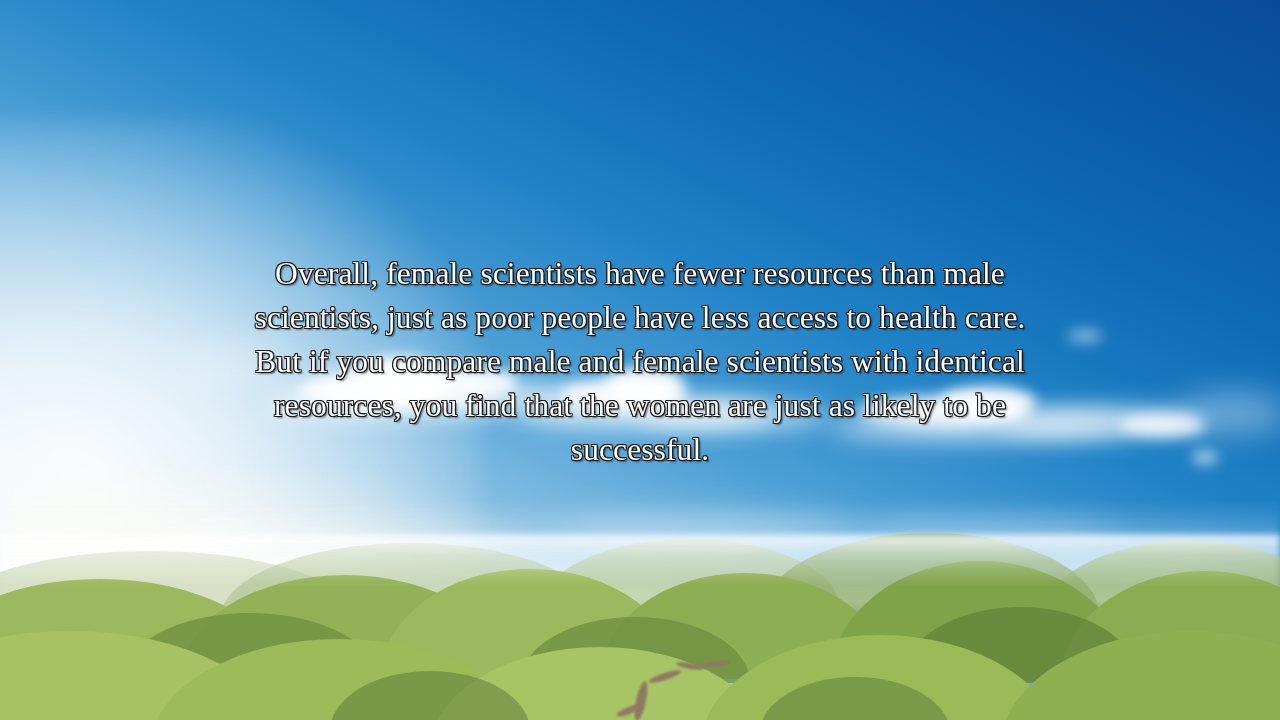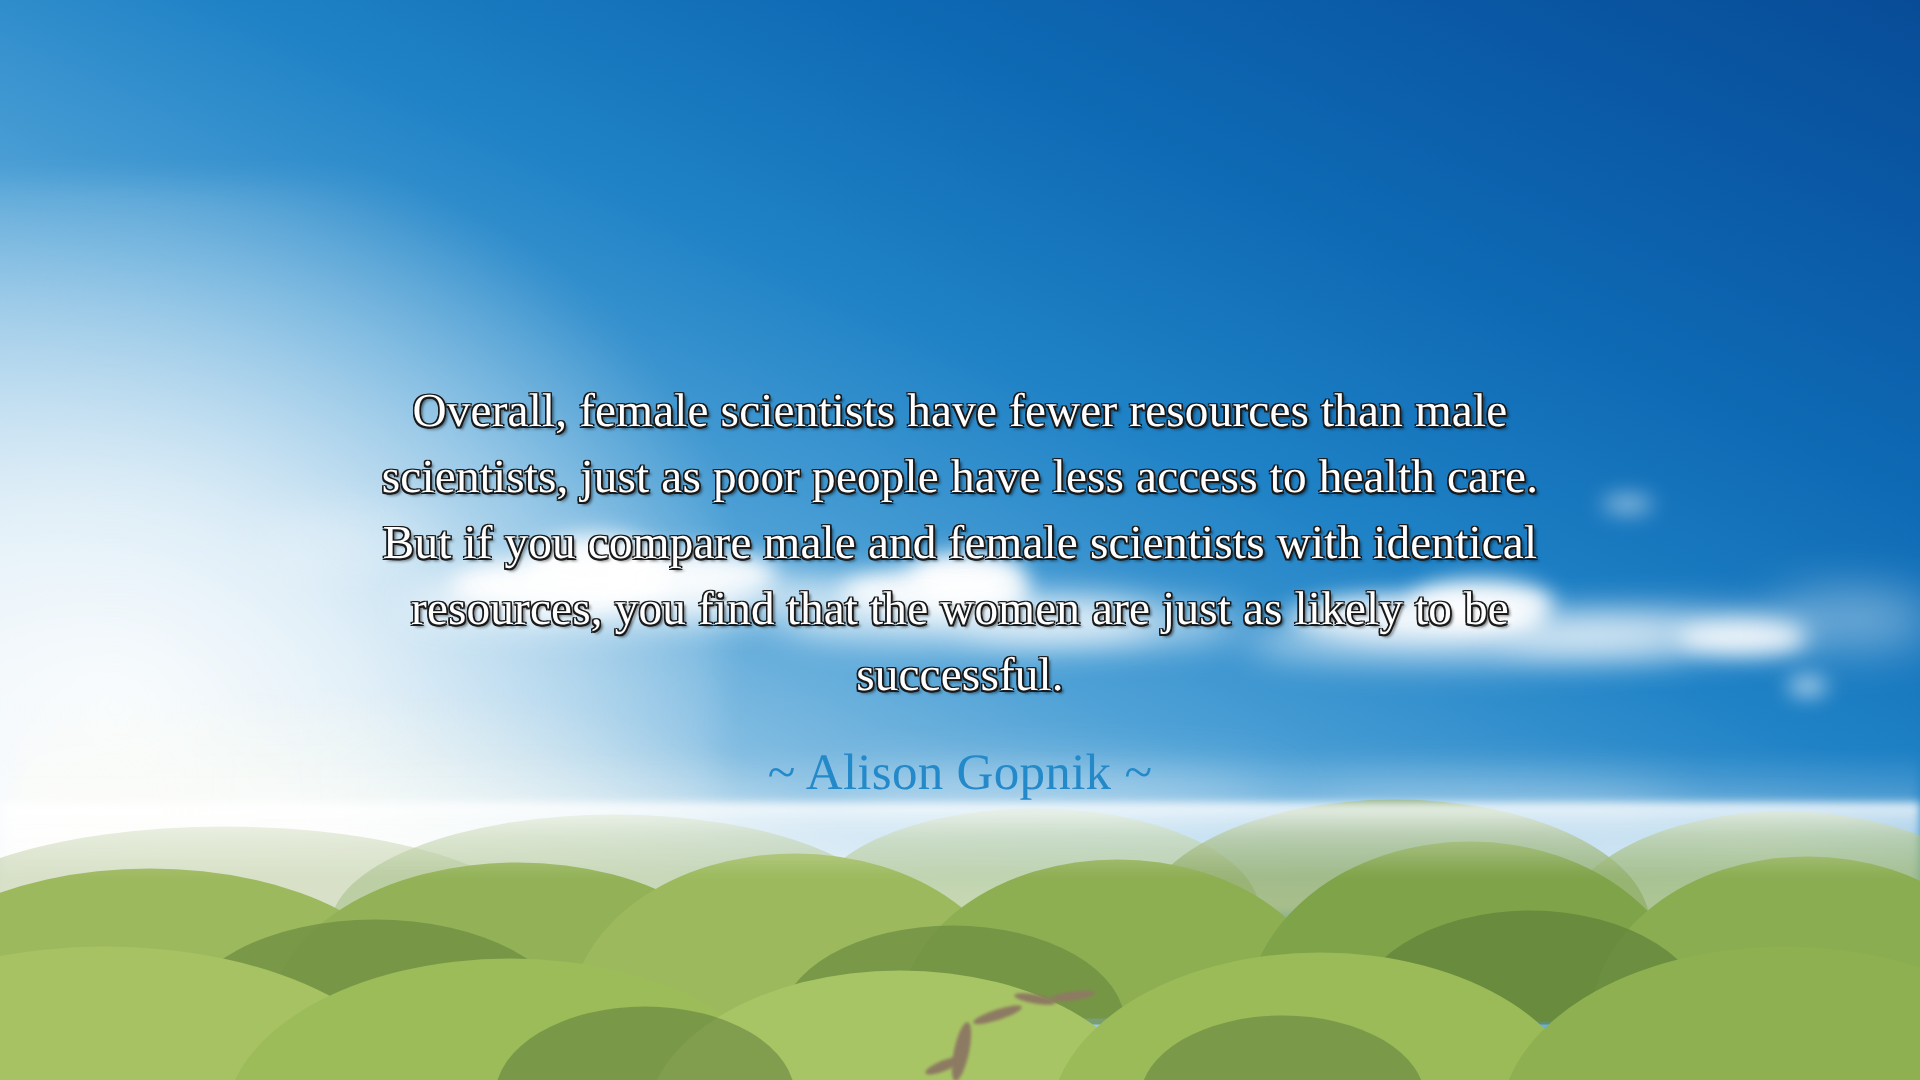--- a/index.html
+++ b/index.html
@@ -232,17 +232,14 @@
   </div>
 
   <div class="quote-block">
     <p class="quote-text">Overall, female scientists have fewer resources than male
 scientists, just as poor people have less access to health care.
 But if you compare male and female scientists with identical
 resources, you find that the women are just as likely to be
 successful.</p>
   </div>
 
-  <div class="author-line">
-    <p class="author-text">~ Alison Gopnik ~</p>
-  </div>
 
 </div>
 
 </body></html>

